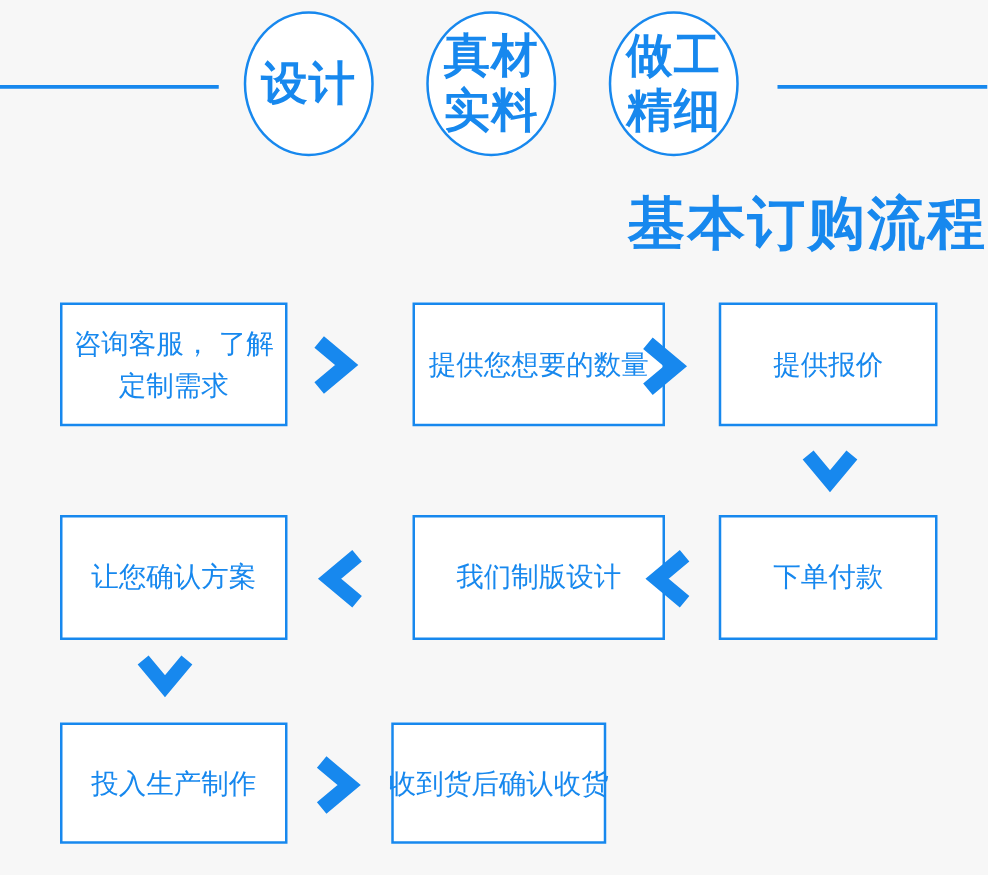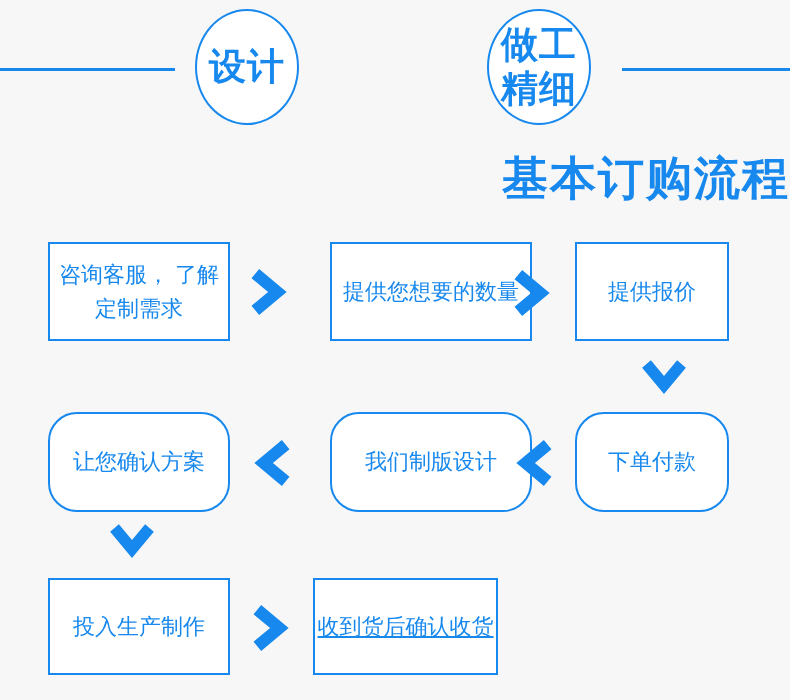--- a/index.html
+++ b/index.html
@@ -57,26 +57,26 @@
     background:var(--box-bg);
     box-sizing:border-box;
     display:flex;flex-direction:column;
     align-items:center;justify-content:center;
     color:var(--accent);
     font-size:22px;line-height:34px;
     text-align:center;
     white-space:nowrap;
   }
   .row1{top:242px;height:99px;}
-  .row2{top:412px;height:100px;border-radius:29px;}
+  .row2{top:412px;height:100px;}
   .row3{top:578px;height:97px;}
   .col-a{left:48px;width:182px;}
   .col-b{left:330px;width:202px;}
-  .col-b3{left:313px;width:185px;text-decoration:underline;}
-  .col-c{left:575px;width:154px;align-items:center;}
+  .col-b3{left:313px;width:172px;}
+  .col-c{left:575px;width:175px;align-items:center;}
   .chev{position:absolute;}
   .chev svg{display:block;}
   .chev-side{width:44px;height:52px;}
   .chev-down{width:56px;height:42px;}
   .chev polyline{
     fill:none;
     stroke:var(--accent);
     stroke-width:13;
     stroke-linejoin:miter;
     stroke-linecap:butt;
@@ -85,20 +85,24 @@
 </head>
 <body>
 
 <div class="panel">
 
   <div class="hline hline-left"></div>
   <div class="hline hline-right"></div>
 
   <div class="badge badge-1">
       <div>设计</div>
+    </div>
+  <div class="badge badge-2">
+      <div>真材</div>
+      <div>实料</div>
     </div>
   <div class="badge badge-3">
       <div>做工</div>
       <div>精细</div>
     </div>
 
   <div class="page-title">基本订购流程</div>
 
   <div class="flow-box row1 col-a">
       <div>咨询客服， 了解</div>

